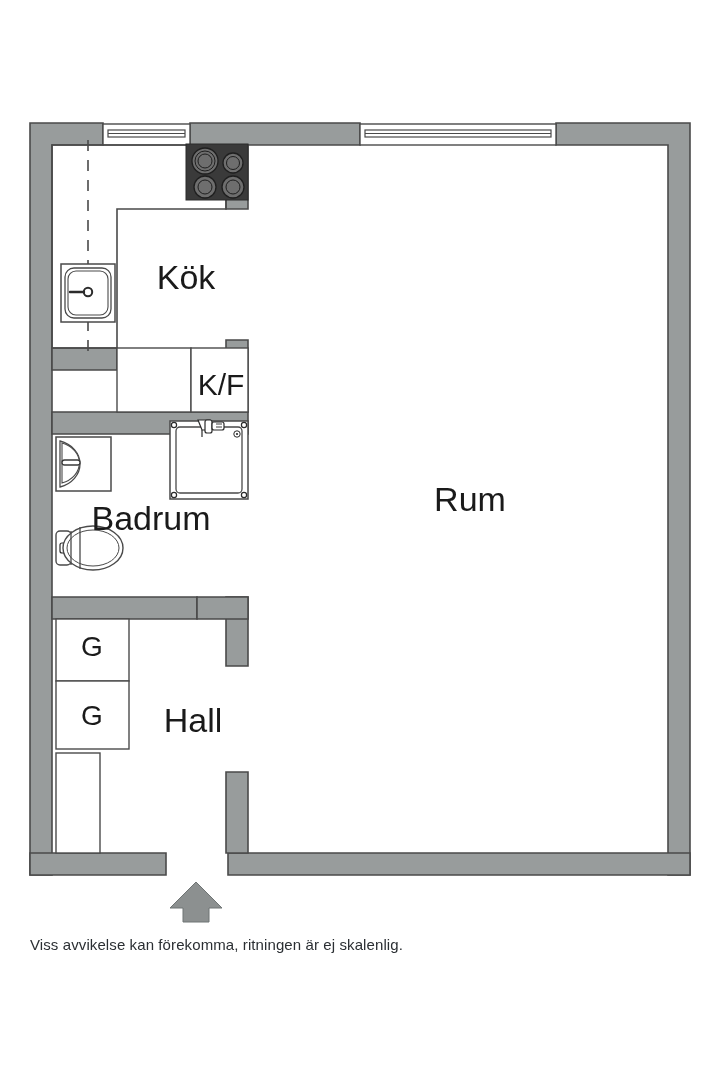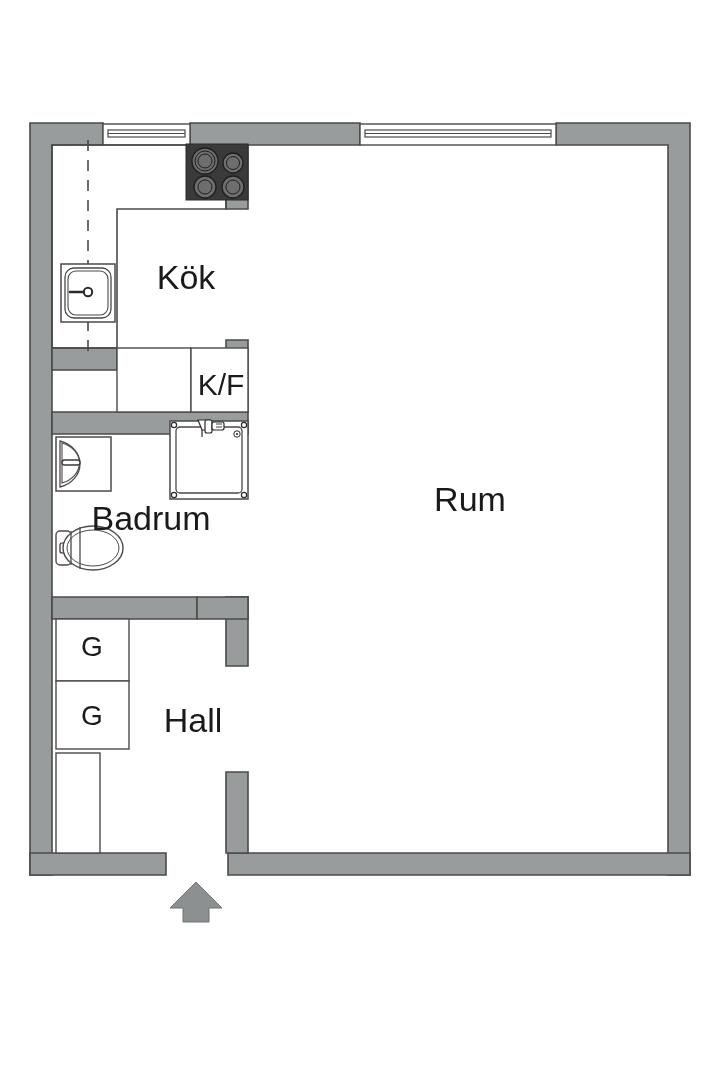--- a/index.html
+++ b/index.html
@@ -188,14 +188,15 @@
     <text class="room-label room-label-md" x="221" y="387">K/F</text>
     <text class="room-label room-label-lg" x="151" y="521">Badrum</text>
     <text class="room-label room-label-lg" x="193" y="723">Hall</text>
     <text class="room-label room-label-lg" x="470" y="502">Rum</text>
 
     <text class="room-label room-label-sm" x="92" y="649">G</text>
     <text class="room-label room-label-sm" x="92" y="718">G</text>
 
   </svg>
 
+  <div class="caption">Viss avvikelse kan förekomma, ritningen är ej skalenlig.</div>
 
 </div>
 
 </body></html>

